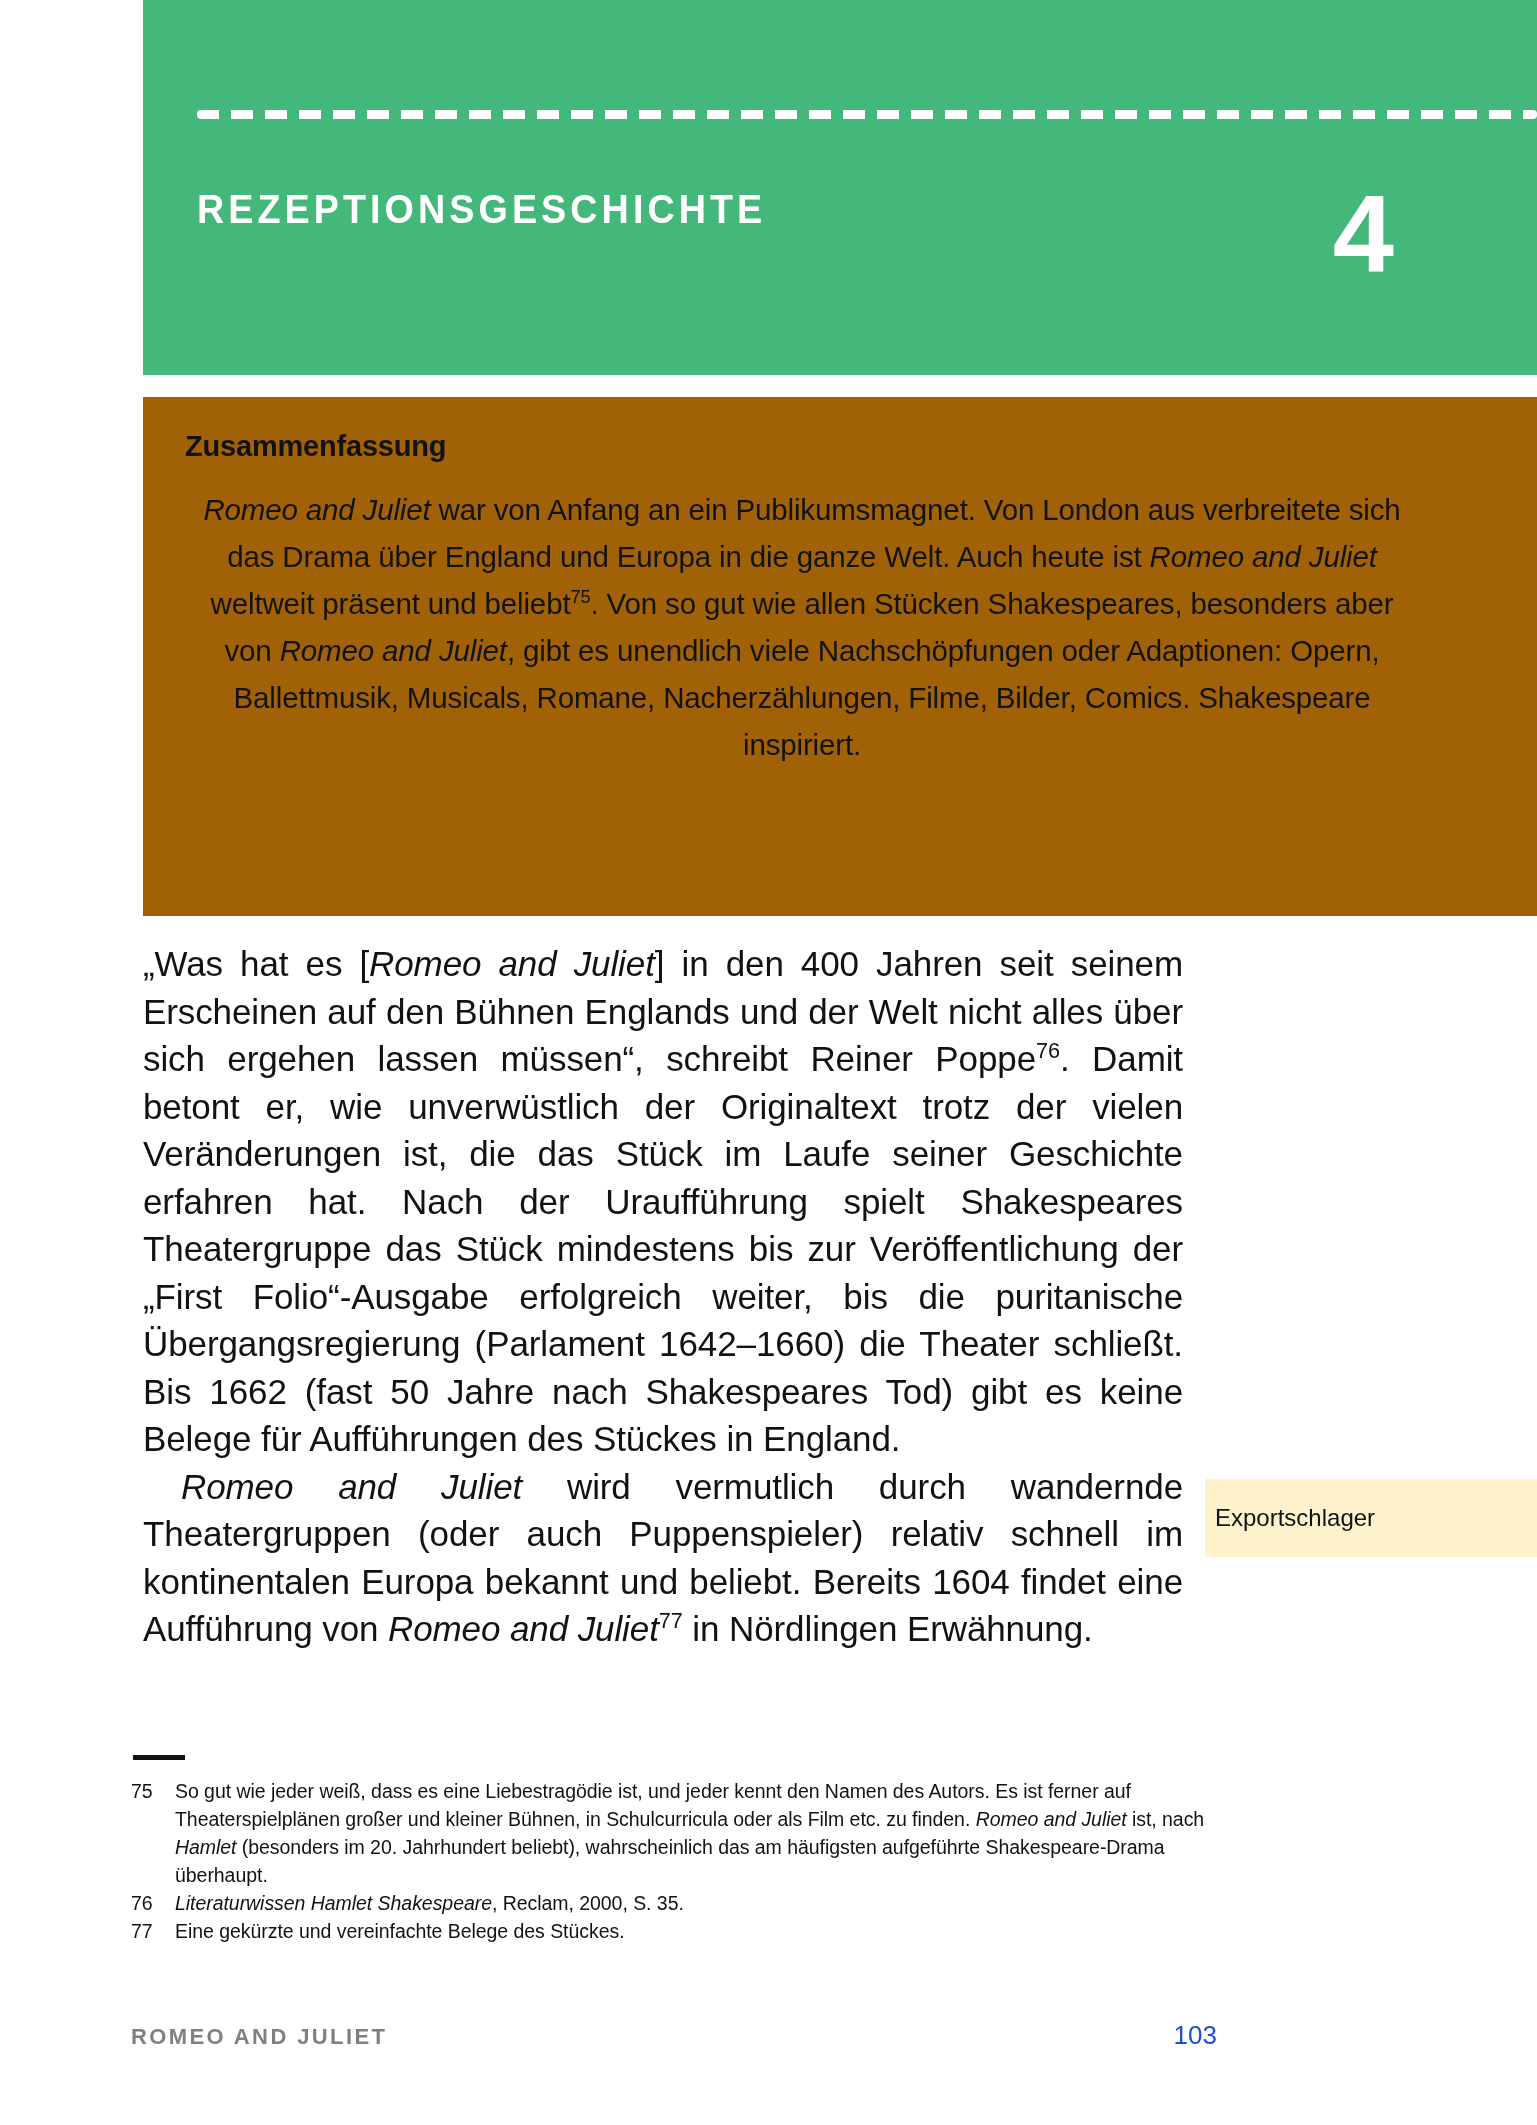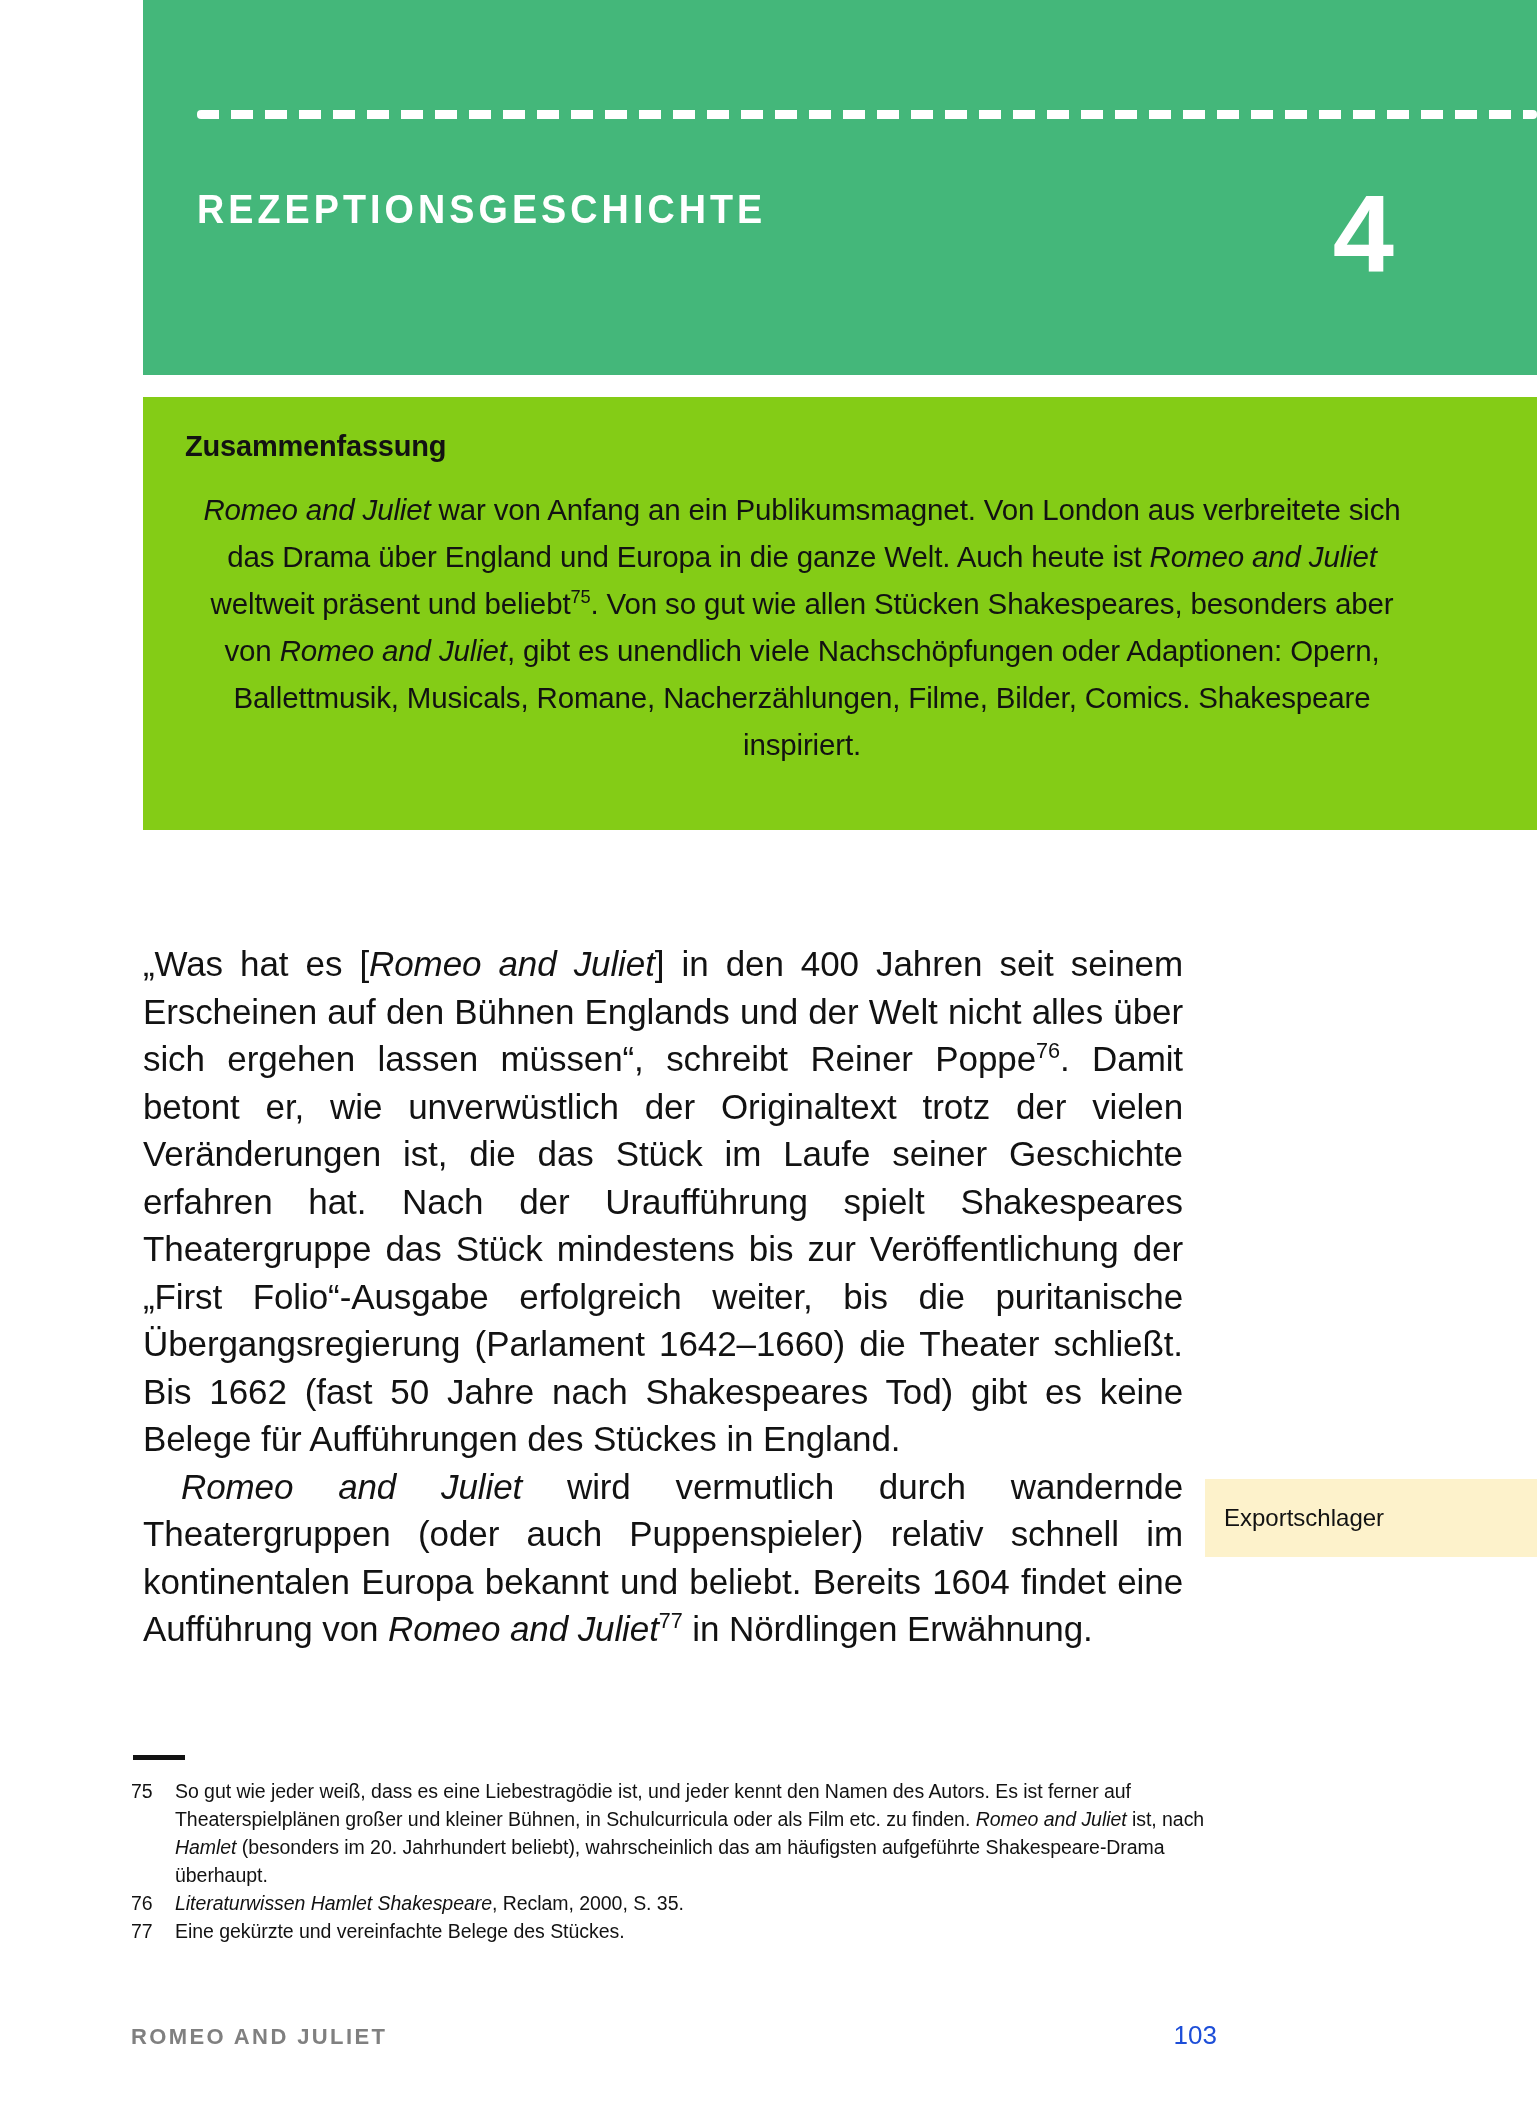--- a/index.html
+++ b/index.html
@@ -65,22 +65,22 @@
     line-height: 1;
     font-family: "Liberation Sans", sans-serif;
   }
 
   
   .summary-box {
     position: absolute;
     left: 143px;
     top: 397px;
     width: 1394px;
-    height: 433px;
-    background: #84cc16;
+    height: 519px;
+    background: #a16207;
     box-sizing: border-box;
     padding: 32px 118px 24px 42px;
   }
   .summary-heading {
     font-size: 29px;
     font-weight: 700;
     line-height: 1.2;
     margin: 0 0 22px 0;
     font-family: "Liberation Sans Narrow", "Liberation Sans", sans-serif;
     letter-spacing: -0.2px;
@@ -117,21 +117,21 @@
   .margin-note {
     position: absolute;
     left: 1205px;
     top: 1479px;
     width: 332px;
     height: 78px;
     background: #fdf2cb;
     box-sizing: border-box;
     display: flex;
     align-items: center;
-    padding-left: 19px;
+    padding-left: 10px;
   }
   .margin-note-text {
     font-size: 24px;
     line-height: 1.2;
     color: #121212;
     font-family: "Liberation Sans", sans-serif;
   }
 
   
   .footnotes {

